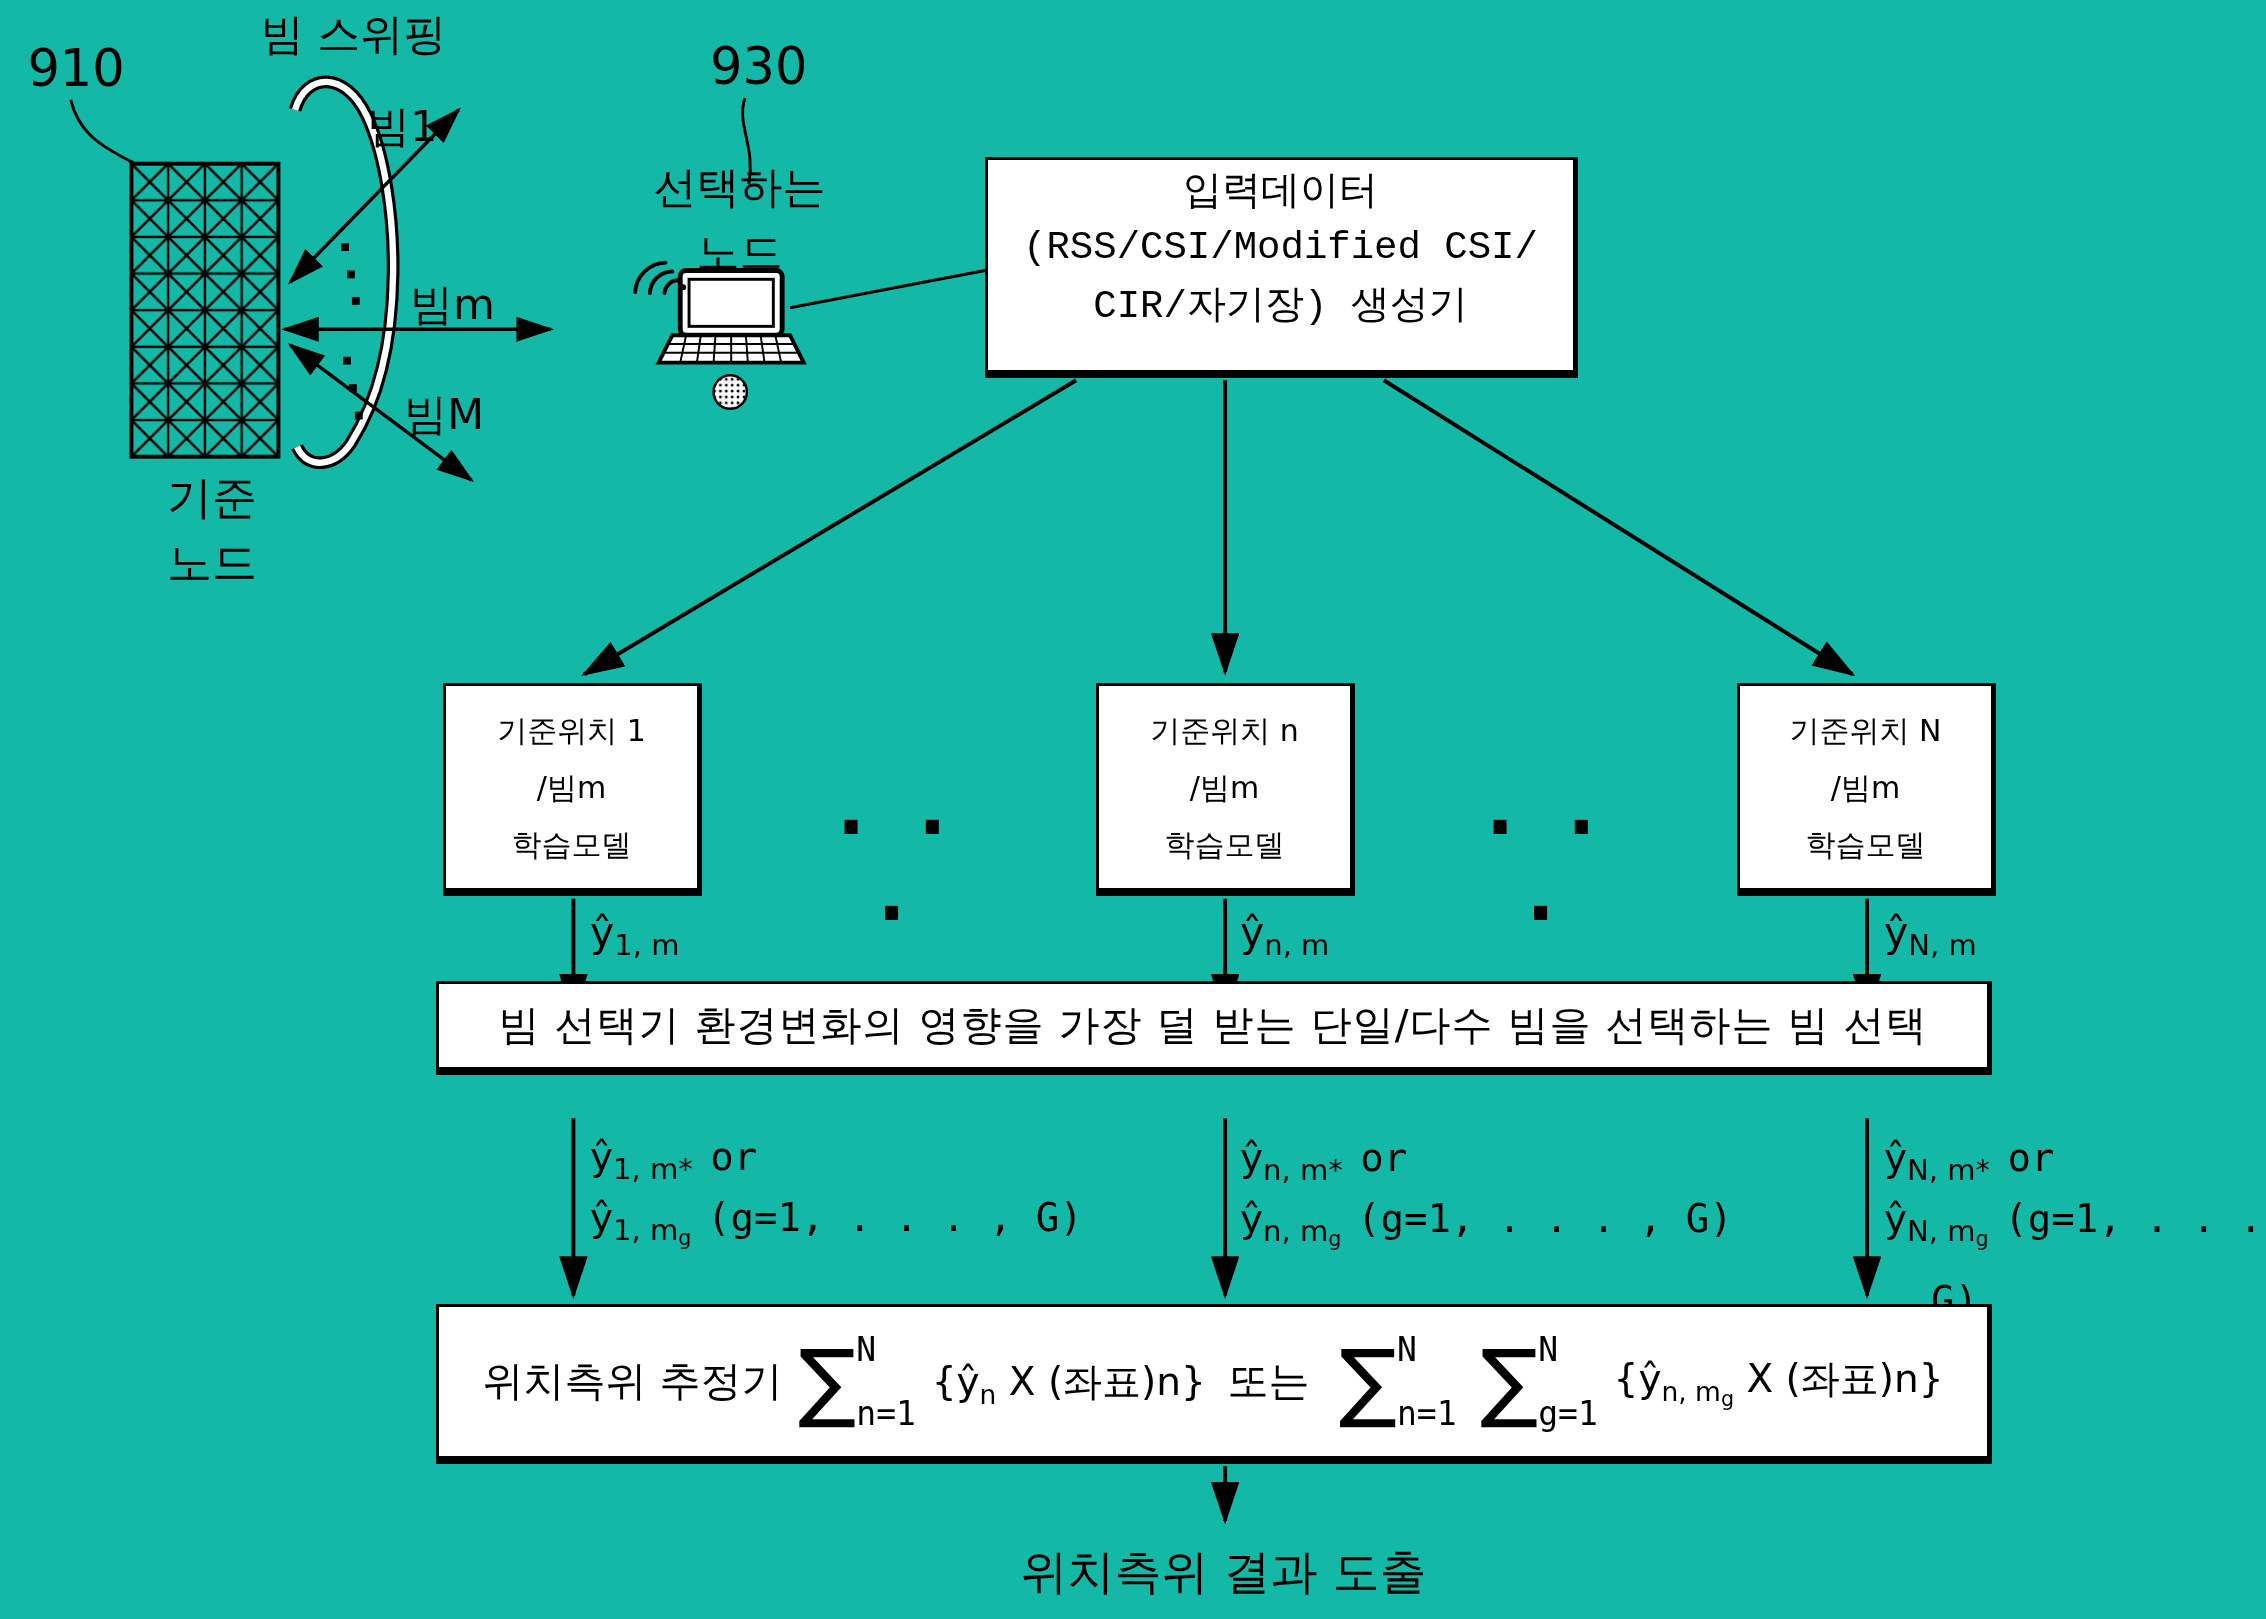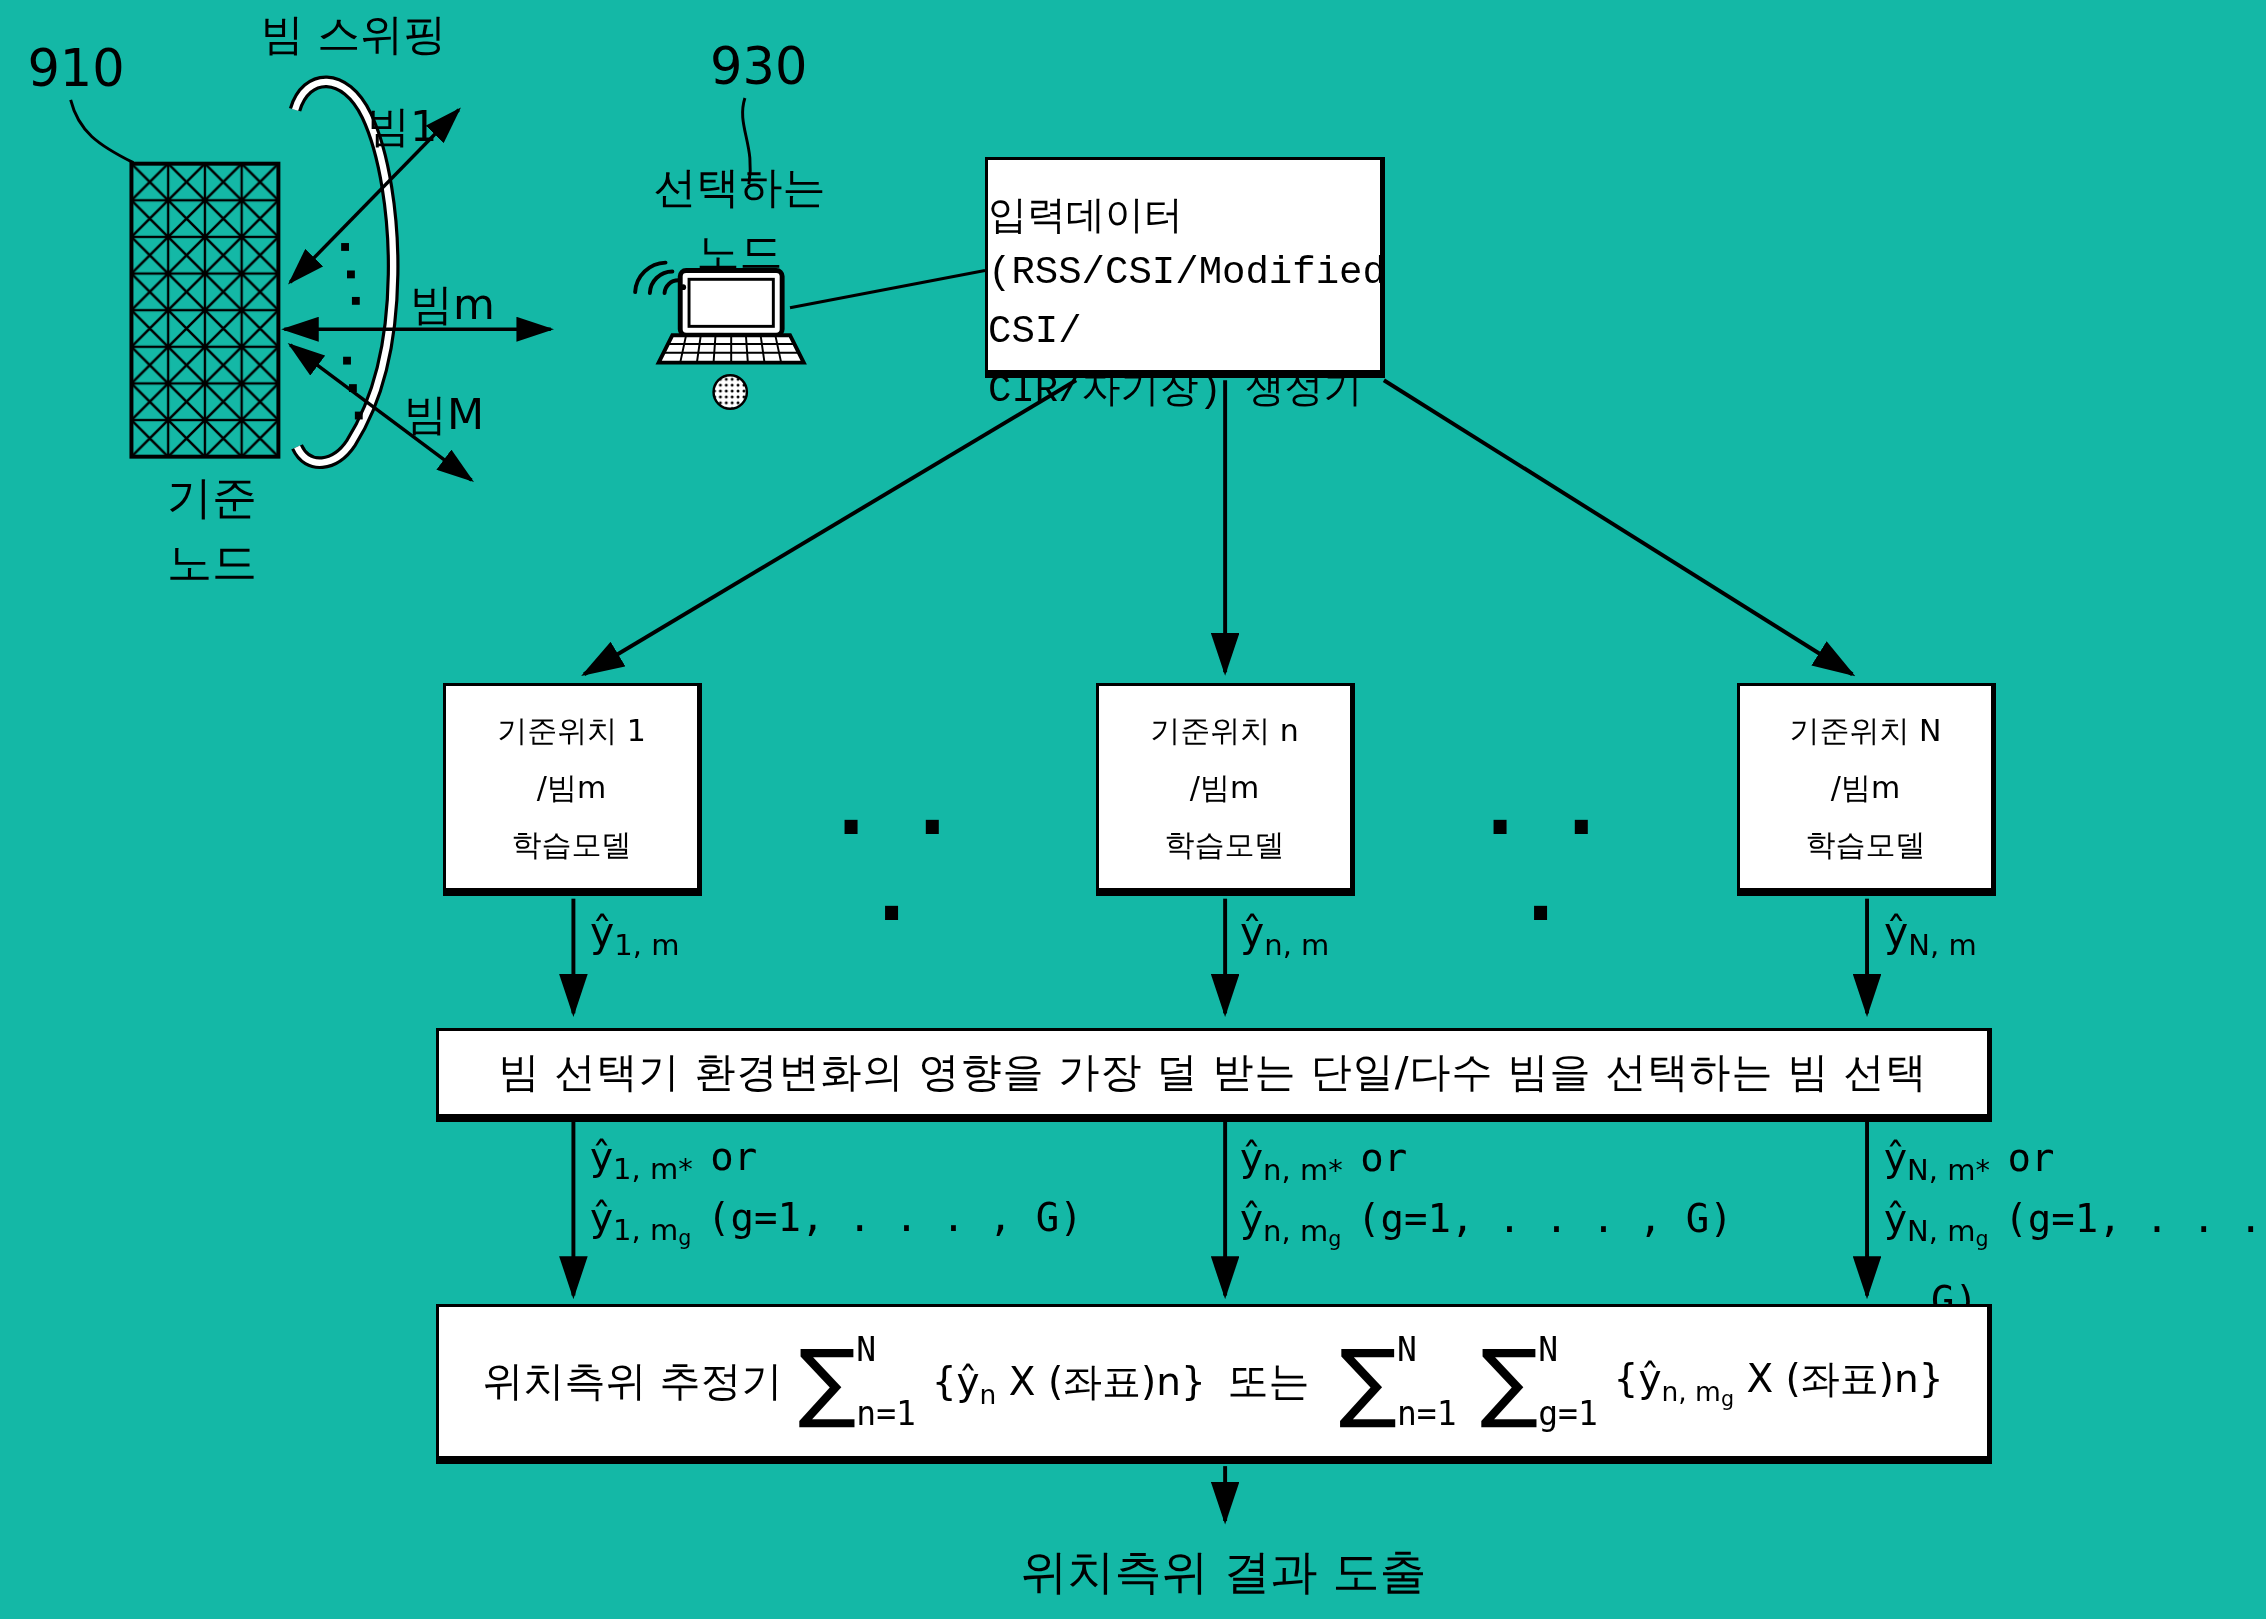--- a/index.html
+++ b/index.html
@@ -19,33 +19,33 @@
   
   #lbl-910{left:27.4px;top:39px;font-size:51px;font-weight:500;}
   #lbl-930{left:710px;top:37px;font-size:51px;font-weight:500;}
   #lbl-sweep{left:231px;top:5.9px;width:245px;font-size:43px;}
   #lbl-beam1{left:367px;top:98px;font-size:43px;}
   #lbl-beamm{left:410px;top:276px;font-size:43px;}
   #lbl-beamM{left:404px;top:386px;font-size:43px;}
   #lbl-refnode{left:119px;top:465px;width:186px;font-size:45px;line-height:65px;white-space:normal;}
   #lbl-actual{left:617px;top:155px;width:245px;font-size:43px;line-height:65px;white-space:normal;}
   
-  #box-input{left:985px;top:157px;width:400px;height:221px;font-size:39px;line-height:59px;padding-top:25px;}
+  #box-input{left:985px;top:157px;width:593px;height:221px;font-size:39px;line-height:59px;padding-top:0;text-align:center;}
   #box-input .mono{font-family:Liberation Mono, monospace;}
   .mbox{top:683px;width:259px;height:213px;font-size:30px;line-height:57px;padding-top:15.7px;text-align:center;}
   #mbox-1{left:443px;} #mbox-2{left:1096px;} #mbox-3{left:1737px;}
   .ell{position:absolute;top:784px;width:167px;text-align:center;font-size:74px;font-weight:700;letter-spacing:13.7px;}
   #ell-1{left:815px;} #ell-2{left:1464px;}
   
   .outlbl{position:absolute;font-size:41px;}
   #out-1{left:590px;top:908px;} #out-2{left:1240px;top:908px;} #out-3{left:1884px;top:908px;}
   .outlbl sub,.sel-out sub{font-size:29px;line-height:0;}
   .subsub{font-size:20.6px;vertical-align:-13.7px;}
   
-  #box-selector{left:436px;top:1028px;width:1556px;height:94px;display:flex;align-items:center;justify-content:center;font-size:41px;letter-spacing:1px;}
+  #box-selector{left:436px;top:981px;width:1556px;height:94px;display:flex;align-items:center;justify-content:center;font-size:41px;letter-spacing:1px;}
   
   .sel-out{position:absolute;font-size:39px;line-height:61px;}
   #sel-1{left:590px;top:1126px;} #sel-2{left:1240px;top:1127px;} #sel-3{left:1884px;top:1127px;}
   .sel-out .orw{margin-left:17.6px;font-family:"DejaVu Sans Mono","DejaVu Sans",monospace;}
   .sel-out .rng{margin-left:15.7px;font-family:"DejaVu Sans Mono","DejaVu Sans",monospace;}
   
   #box-est{left:436px;top:1304px;width:1556px;height:160px;display:flex;align-items:center;justify-content:center;font-size:41px;gap:8px;}
   .sigma{display:inline-grid;grid-template-columns:auto auto;grid-template-rows:1fr 1fr;margin:0 7.8px;}
   .sigma .s{grid-row:1/3;font-size:86px;line-height:1.05;}
   .sigma .stop{align-self:start;font-size:33px;transform:translateY(-5.9px);font-family:"DejaVu Sans Mono",monospace;}

